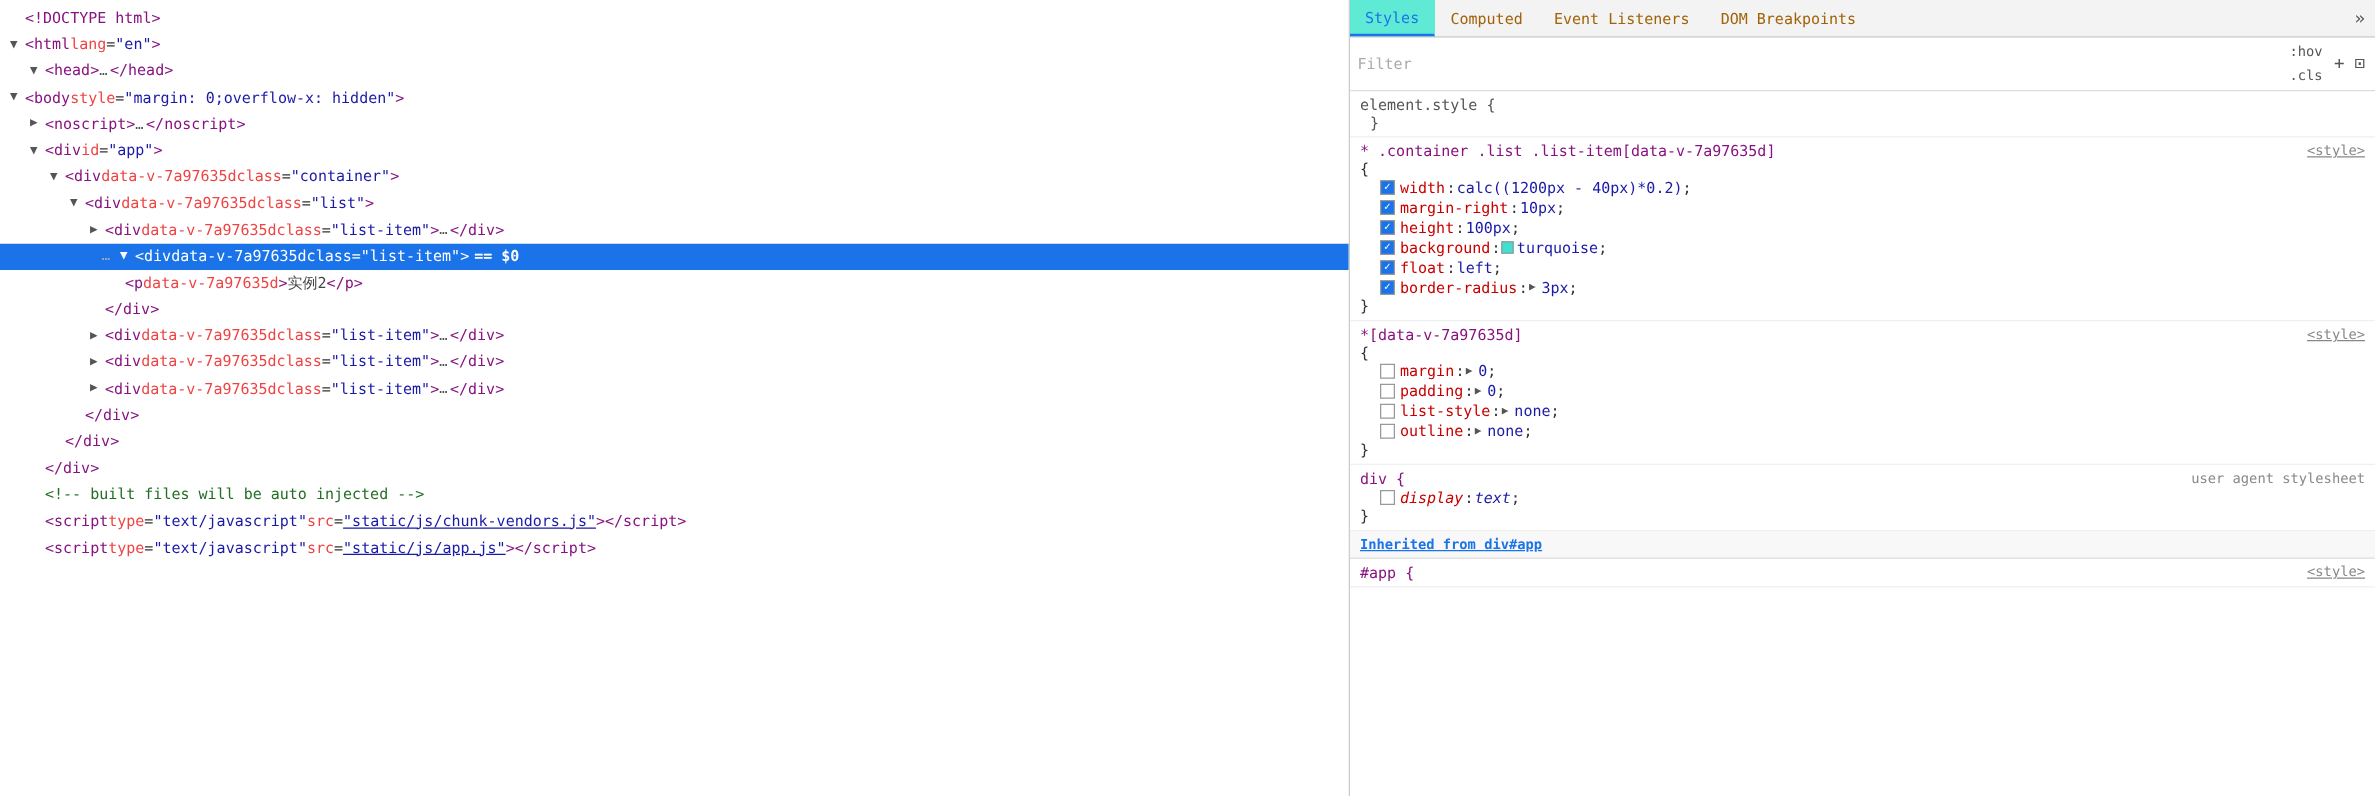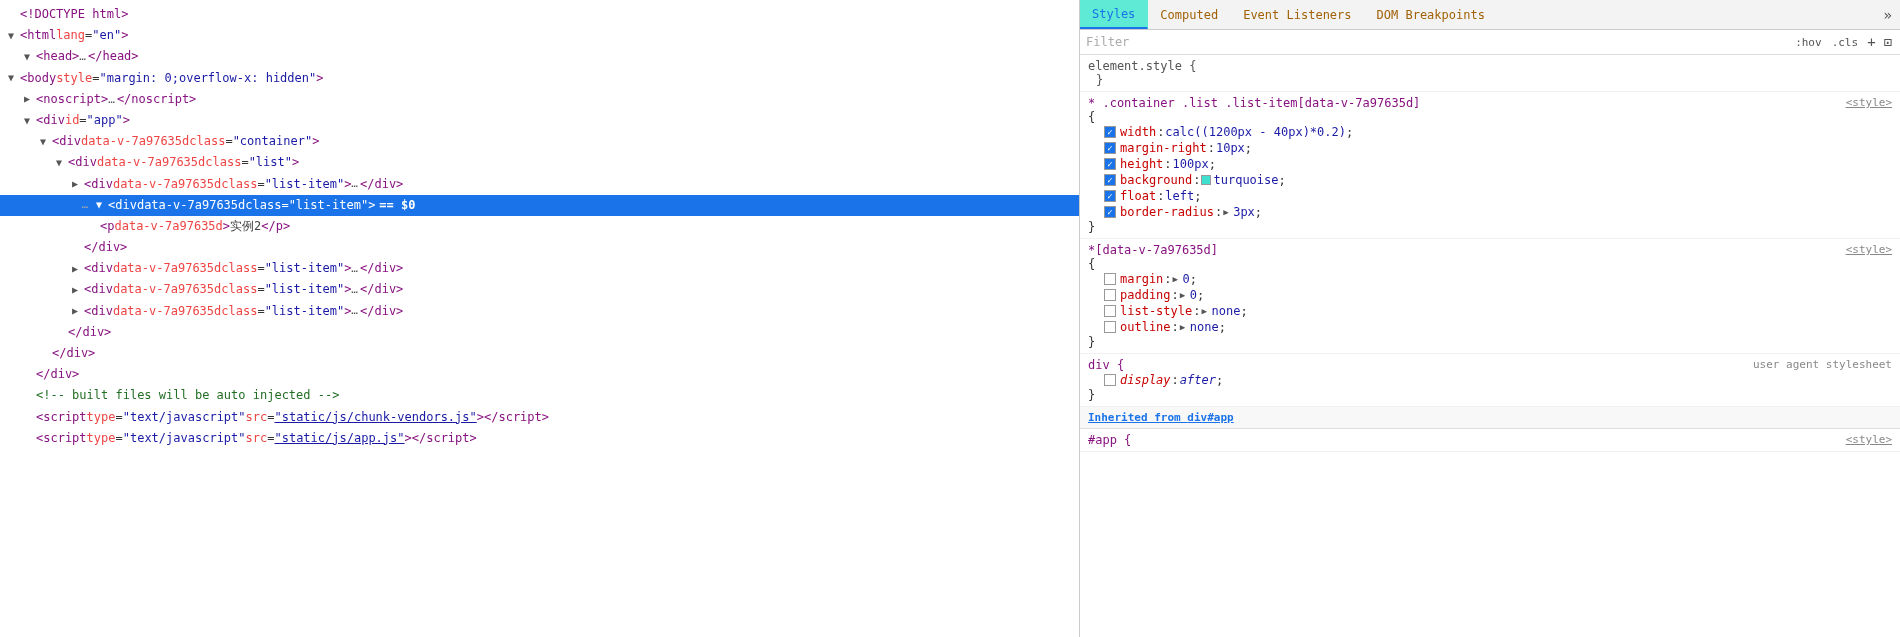--- a/index.html
+++ b/index.html
@@ -120,20 +120,21 @@
       font-family: inherit;
       color: #333;
     }
 
     .filter-input::placeholder { color: #aaa; }
 
     .hov-cls-buttons {
       display: flex;
       gap: 4px;
       align-items: center;
+      flex-direction: column;
     }
 
     .hov-btn, .cls-btn {
       font-size: 11px;
       color: #555;
       cursor: pointer;
       padding: 1px 3px;
     }
 
     .plus-btn, .expand-btn {
@@ -564,21 +565,21 @@
     <div class="style-rule">
       <div style="overflow:hidden;">
         <span class="user-agent-text">user agent stylesheet</span>
         <span style="color:#881280;">div {</span>
       </div>
 
       <div class="rule-property-line">
         <span style="display:inline-block;width:12px;height:12px;border:1px solid #999;background:#fff;margin-right:4px;"></span>
         <span style="color:#c80000;font-style:italic;">display</span>
         <span class="prop-colon">:</span>
-        <span style="color:#1a1aa6;font-style:italic;">after</span>
+        <span style="color:#1a1aa6;font-style:italic;">text</span>
         <span class="prop-semi">;</span>
       </div>
 
       <div><span class="rule-brace">}</span></div>
     </div>
 
     <div class="inherited-header">
       <span>Inherited from </span>
       <span style="font-weight:bold;color:#1a73e8;cursor:pointer;">div#app</span>
     </div>

